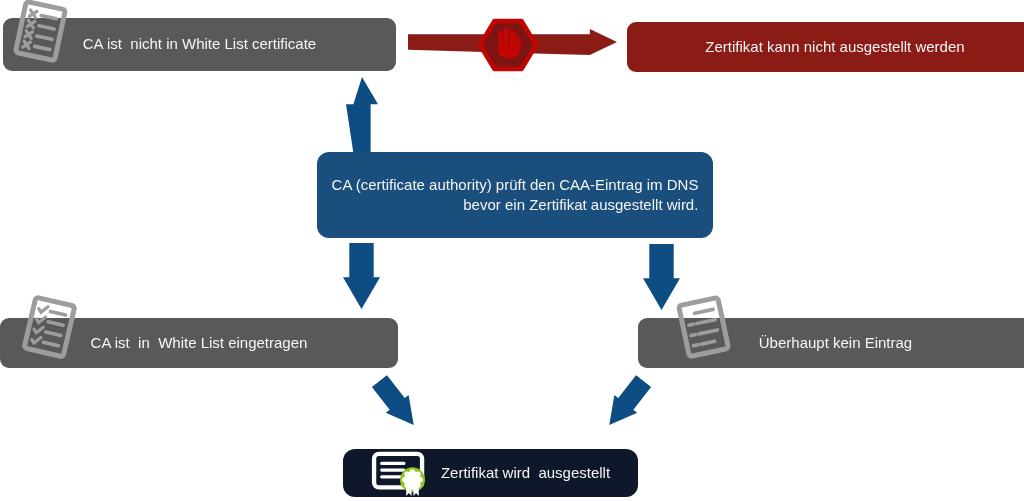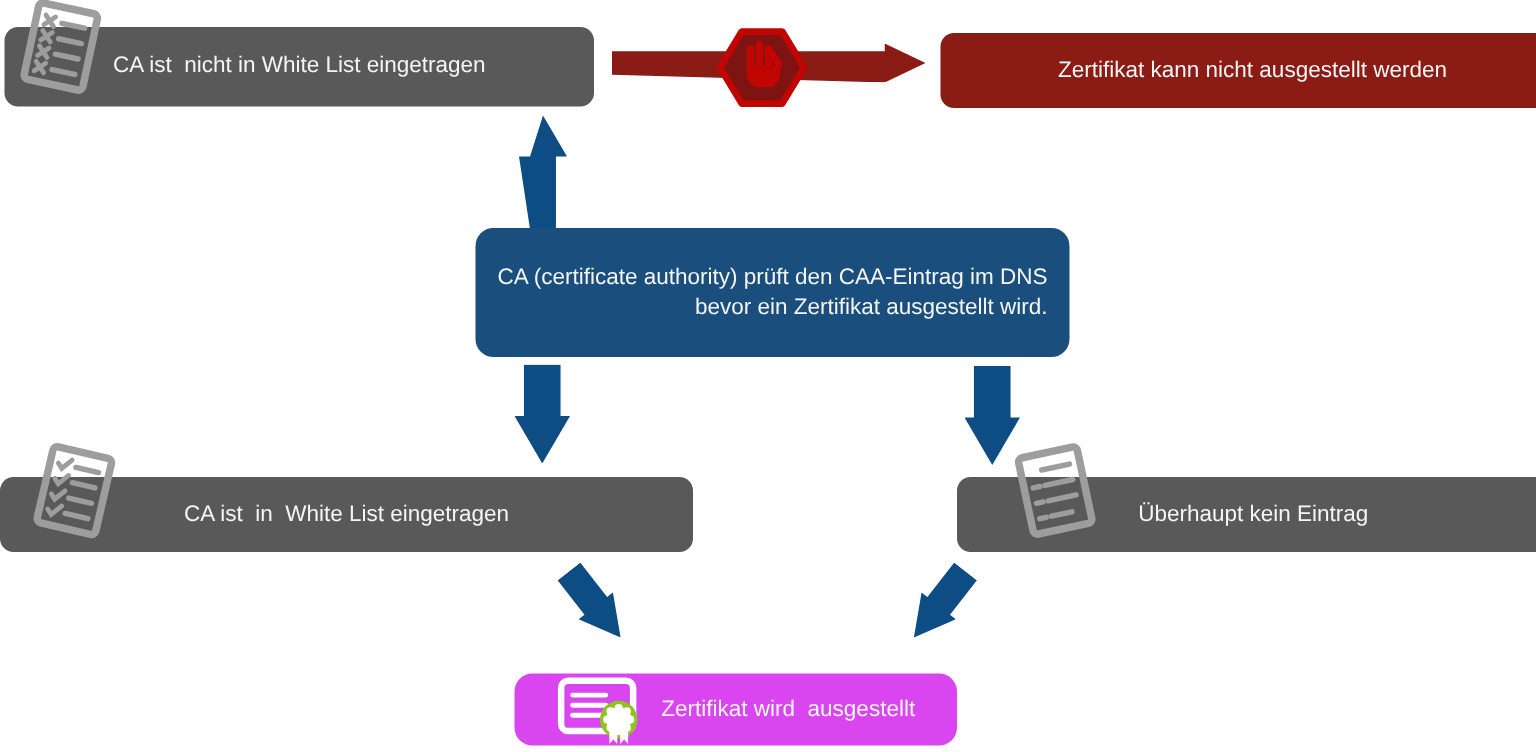--- a/index.html
+++ b/index.html
@@ -8,26 +8,26 @@
     font-family:"Liberation Sans", sans-serif; overflow:hidden;
   }
   .node {
     position:absolute; display:flex; align-items:center; justify-content:center;
     color:#f5f5f5; font-size:15px; border-radius:9px; text-align:center;
   }
   .node .label { white-space:pre-wrap; line-height:1.35; }
   .gray  { background:#595959; }
   .red   { background:#8b1b15; }
   .blue  { background:#1a4e7c; border-radius:12px; font-size:15px;text-align:right; }
-  .green { background:#d946ef; border-radius:12px; }
+  .green { background:#0f172a; border-radius:12px; }
 
   #node-ca-not-whitelisted { left:3px;   top:18px;  width:393px; height:53px; }
   #node-cert-denied        { left:627px; top:22px;  width:416px; height:50px; }
   #node-caa-check          { left:317px; top:152px; width:396px; height:86px; }
-  #node-ca-whitelisted     { left:0px;   top:318px; width:462px; height:50px; }
+  #node-ca-whitelisted     { left:0px;   top:318px; width:398px; height:50px; }
   #node-no-entry           { left:638px; top:318px; width:395px; height:50px; }
   #node-cert-issued        { left:343px; top:449px; width:295px; height:48px; gap:12px; }
 
   .tilt-icon { position:absolute; z-index:3; }
   #icon-xlist     { left:17px;  top:2px;   transform:rotate(12deg); }
   #icon-checklist { left:26px;  top:298px; transform:rotate(13deg); }
   #icon-plainlist { left:681px; top:298px; transform:rotate(-12deg); }
 
   .barrow { position:absolute; background:#0e4d83; }
   .arrow-up-shape {
@@ -48,21 +48,21 @@
     clip-path: polygon(0% 20%,87% 20%,87% 0%,100% 50%,87% 100%,0% 80%);
   }
   #icon-stop { position:absolute; left:477px; top:16px; z-index:2; }
 </style>
 </head>
 <body>
 
 <div class="stage">
 
   <div class="node gray" id="node-ca-not-whitelisted">
-    <span class="label">CA ist  nicht in White List eingetragen</span>
+    <span class="label">CA ist  nicht in White List certificate</span>
   </div>
 
   <span class="tilt-icon" id="icon-xlist">
     <svg width="46" height="58" viewBox="0 0 46 58">
       <rect x="3" y="3" width="40" height="52" rx="3" fill="none" stroke="#9d9d9d" stroke-width="5"></rect>
       <g stroke="#9d9d9d" stroke-width="3.2" stroke-linecap="round">
         <path d="M9 10.5 L15.5 17 M15.5 10.5 L9 17"></path>
         <path d="M9 21 L15.5 27.5 M15.5 21 L9 27.5"></path>
         <path d="M9 31.5 L15.5 38 M15.5 31.5 L9 38"></path>
         <path d="M9 42 L15.5 48.5 M15.5 42 L9 48.5"></path>

